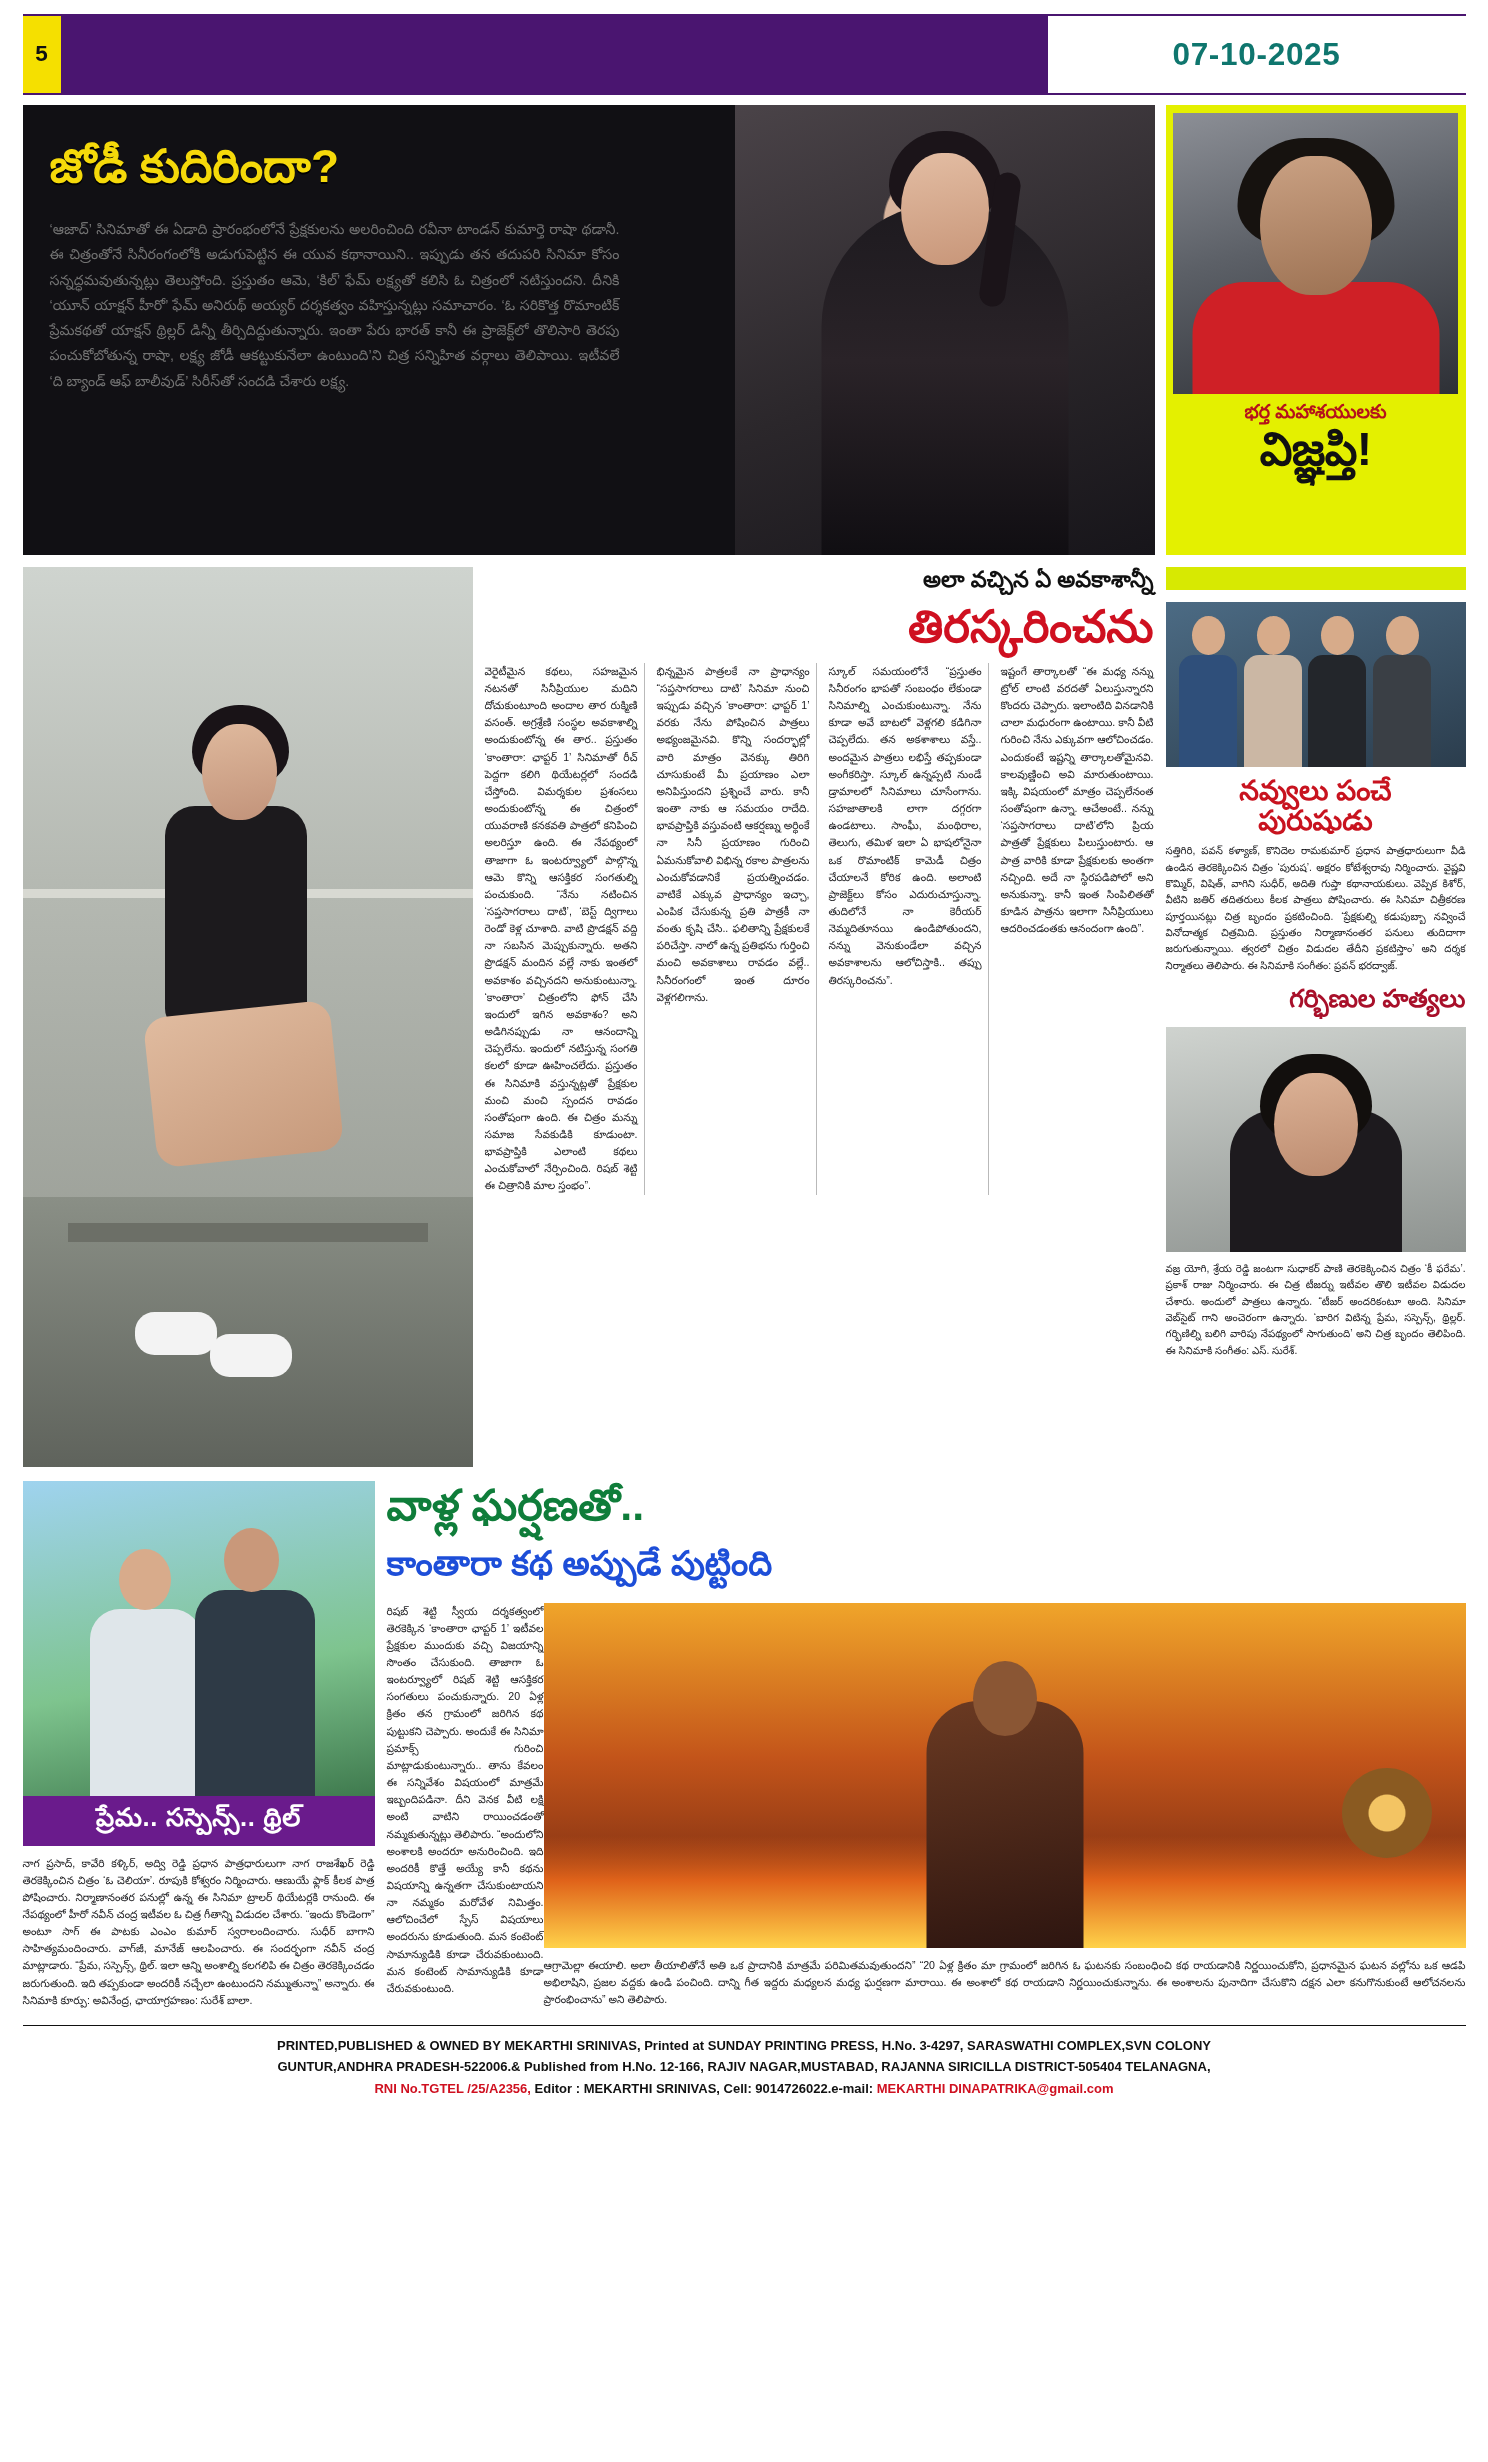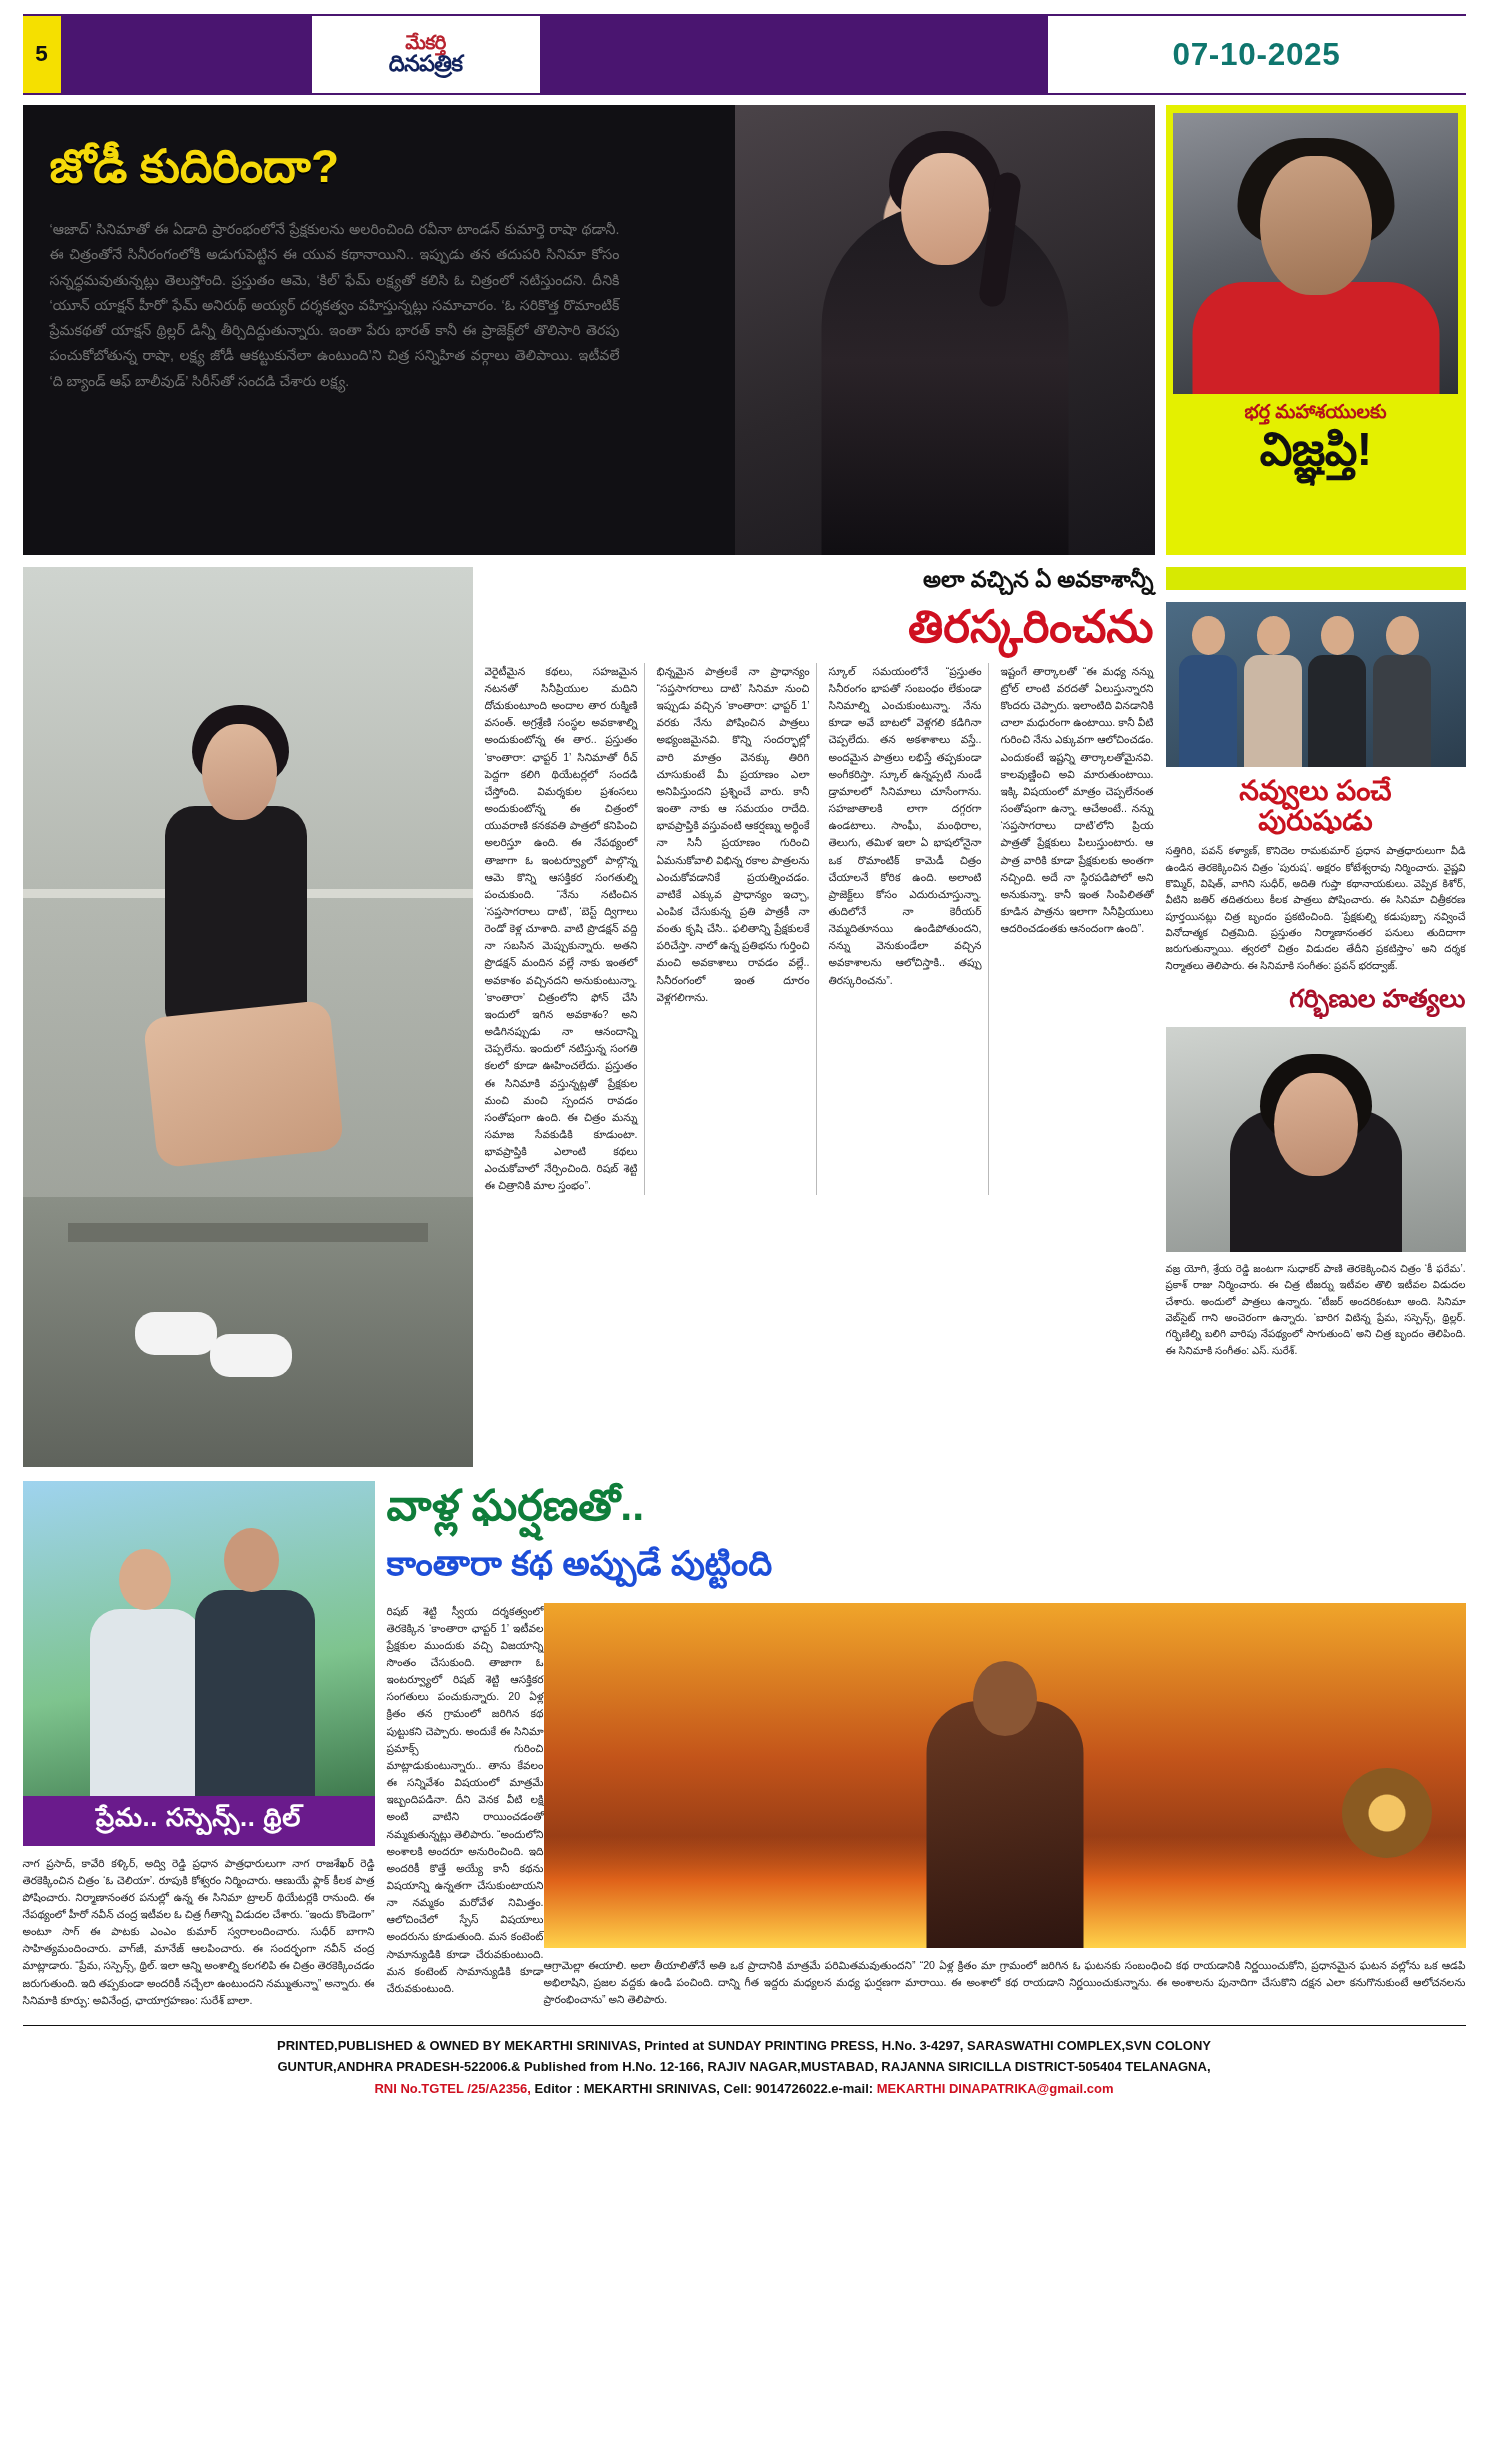--- a/index.html
+++ b/index.html
@@ -401,26 +401,20 @@
   .footer .rni { color:#cf1020; }
 </style>
 </head>
 <body>
 
 <div class="page">
 
   <div class="masthead">
     <div class="page-num-box">5</div>
     <div class="mast-left-fill"></div>
-    <div class="mast-logo-wrap">
-      <div class="mast-logo">
-        <div class="l1">మేకర్తి</div>
-        <div class="l2">దినపత్రిక</div>
-      </div>
-    </div>
     <div class="mast-mid-fill"></div>
     <div class="mast-date-wrap">
       <div class="mast-date">07-10-2025</div>
     </div>
   </div>
 
   <div class="top-wrap">
 
     <div class="top-dark">
       <div class="hl headline-yellow">జోడీ కుదిరిందా?</div>

